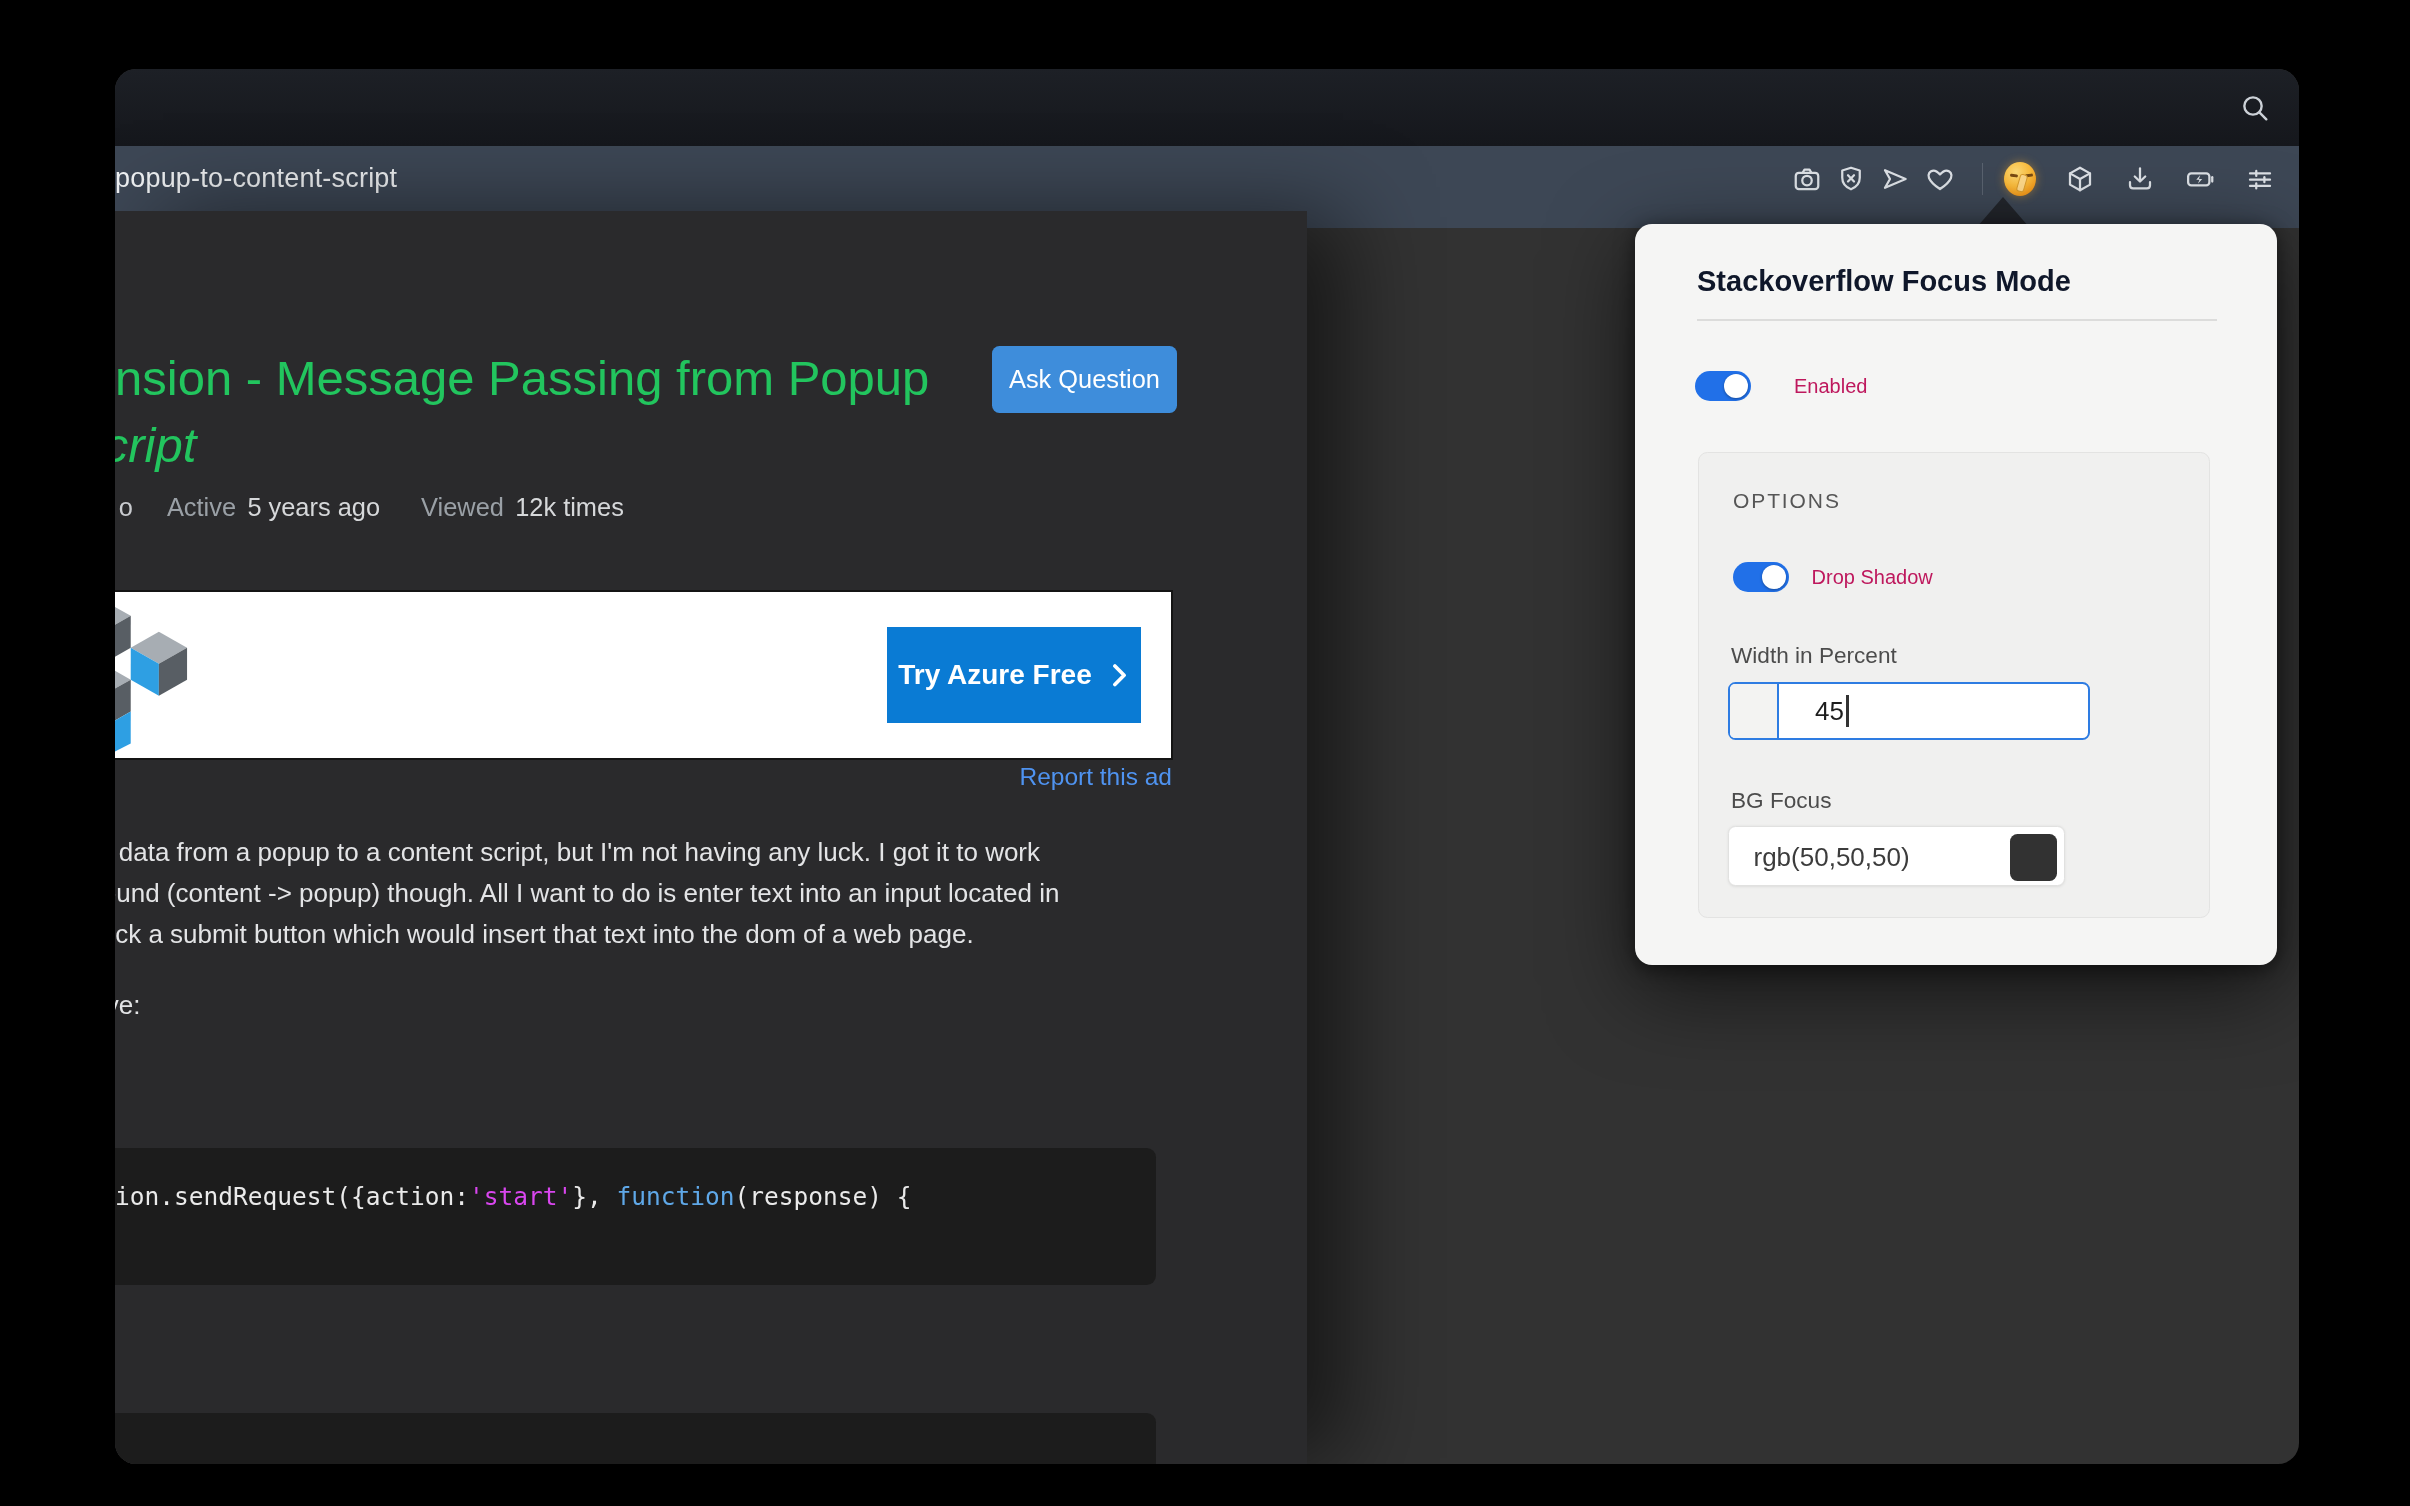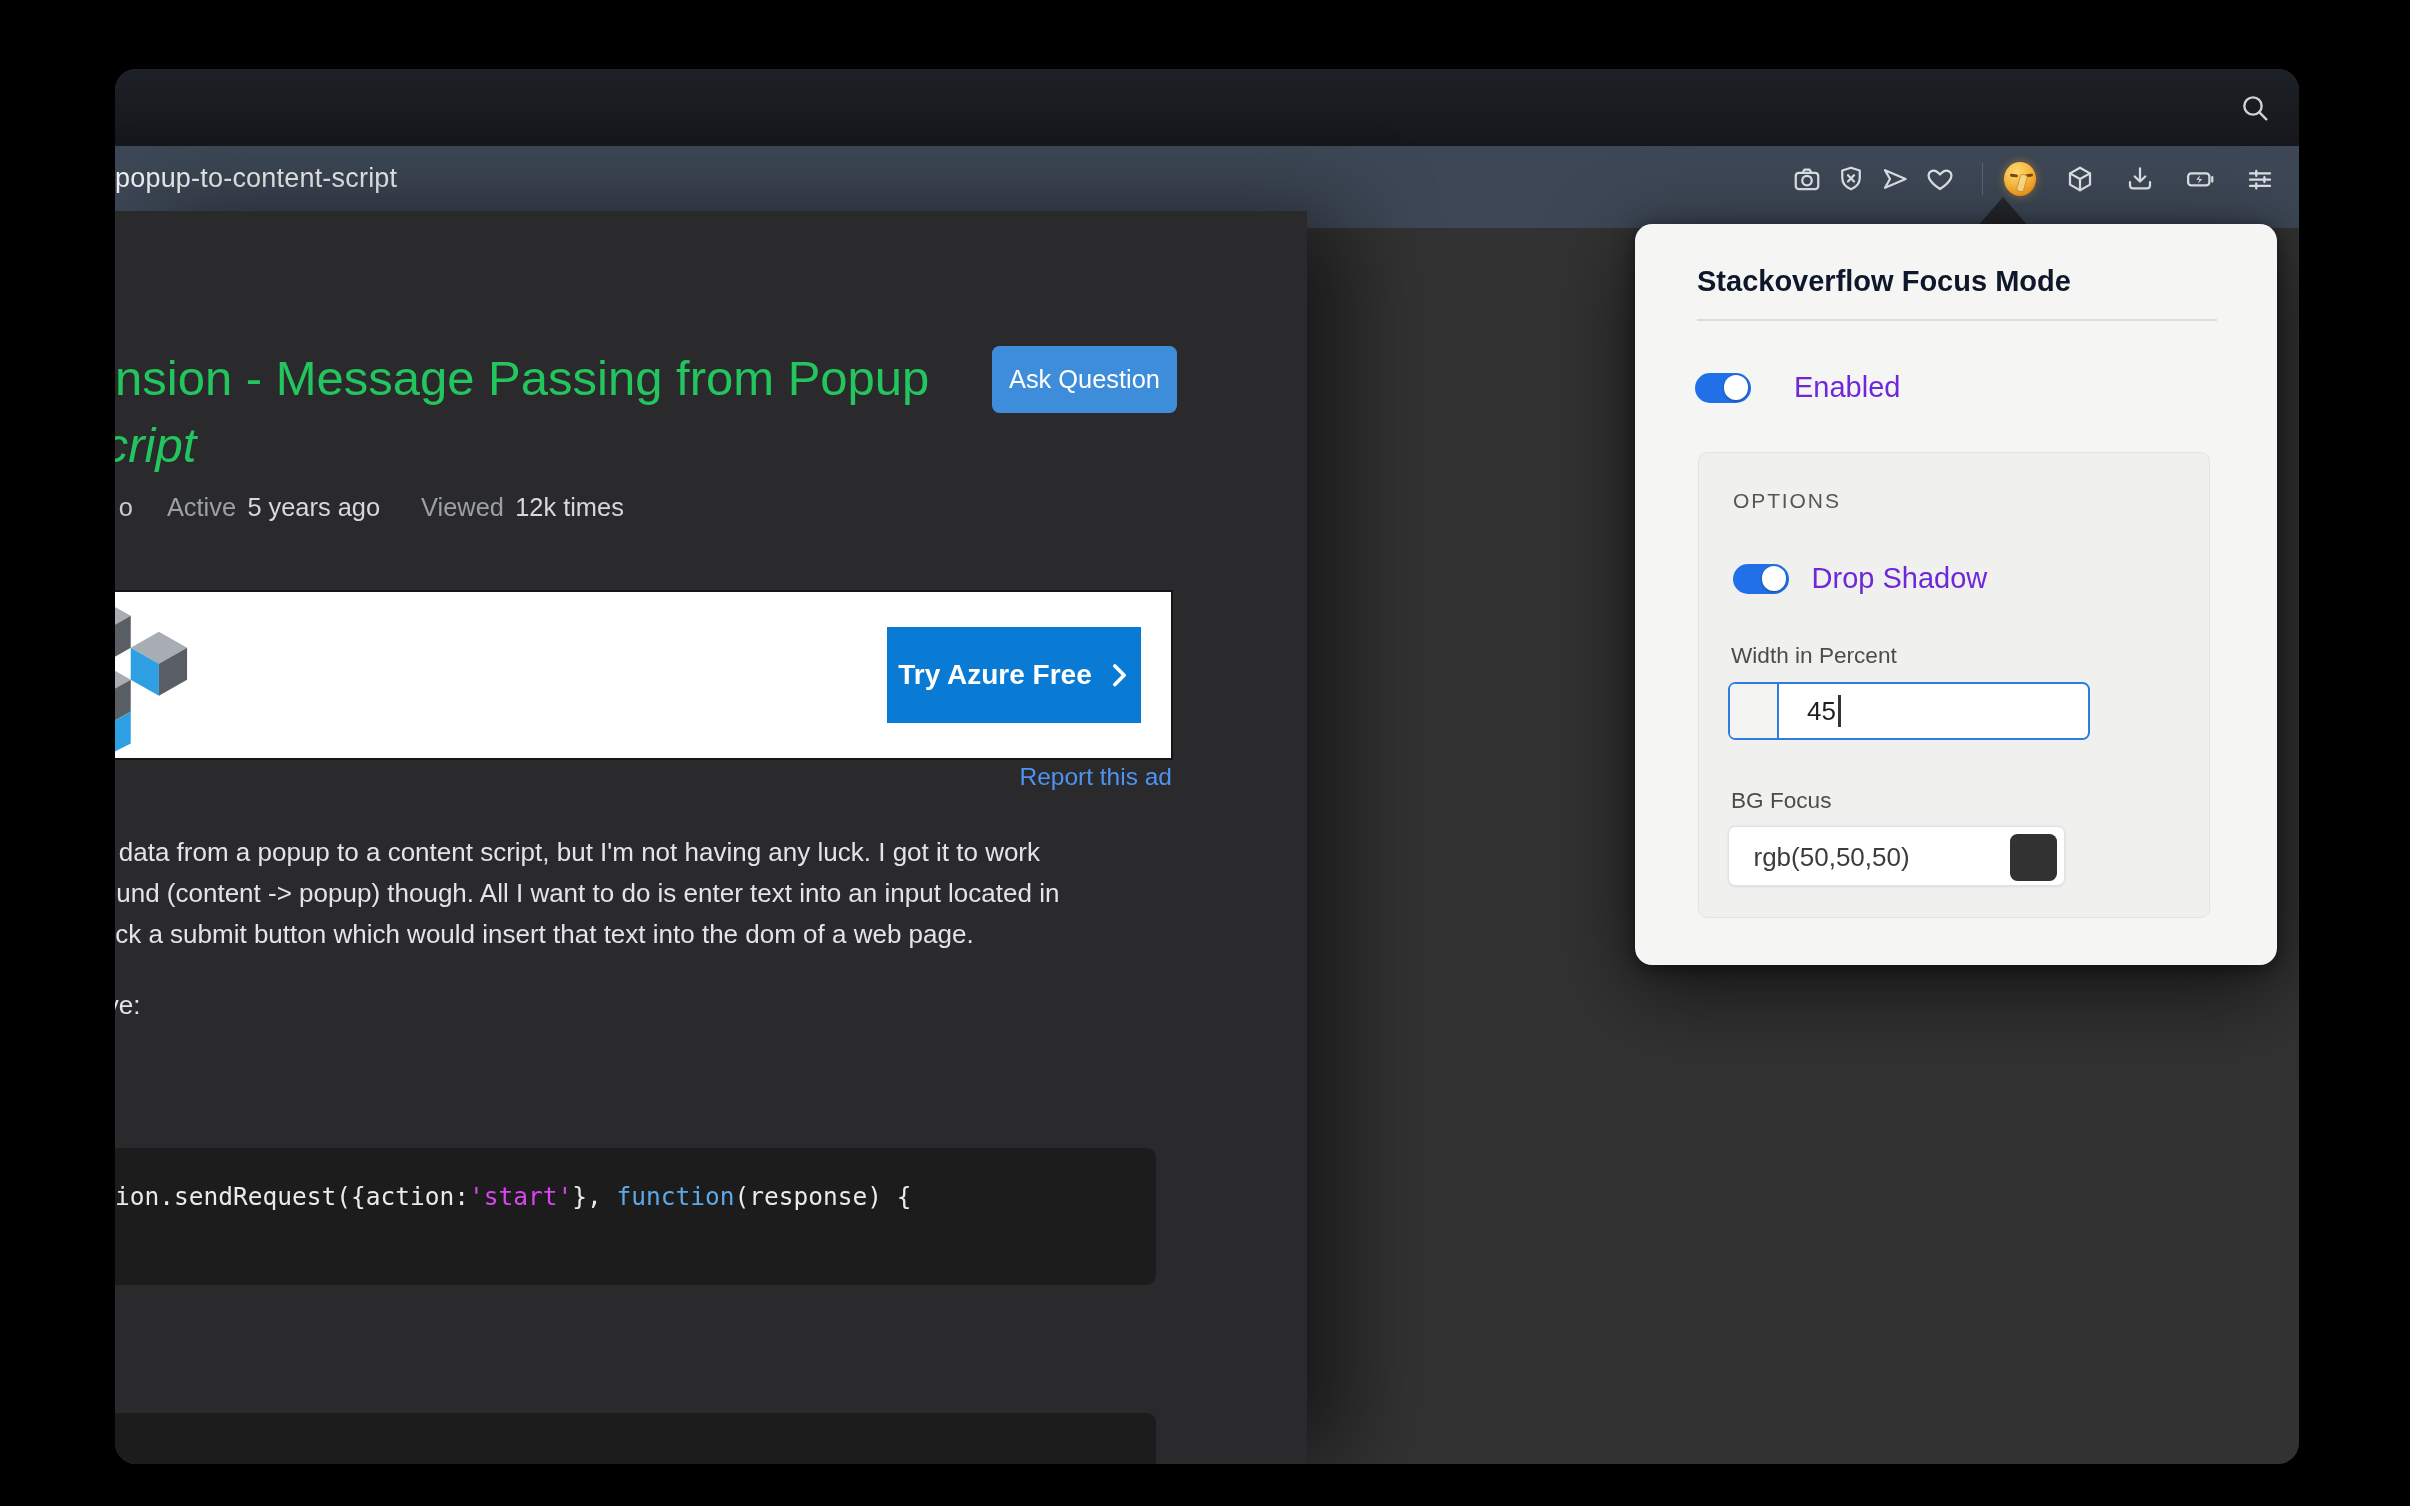--- a/index.html
+++ b/index.html
@@ -62,31 +62,31 @@
                border-left:26px solid transparent;border-right:26px solid transparent;
                border-bottom:30px solid #23262c;}
   .popup{position:absolute;left:1635px;top:224px;width:642px;height:741px;background:#f5f5f4;
          border-radius:17px;box-shadow:0 23.5px 85px rgba(0,0,0,.6),0 3.8px 19px rgba(0,0,0,.5);}
   .popup-title{position:absolute;left:62px;top:41px;font-size:29px;font-weight:bold;color:#0f172a;}
   .popup-divider{position:absolute;left:62px;top:95px;width:520px;height:1.9px;background:#dcdcdb;}
   .toggle{position:relative;width:56px;height:30px;border-radius:15px;background:#2170e8;}
   .toggle .knob{position:absolute;right:2.8px;top:2.8px;width:24.5px;height:24.5px;border-radius:50%;
                 background:#fff;box-shadow:0 0.9px 2.8px rgba(0,0,0,.35);}
   .row-enabled{position:absolute;left:60px;top:147px;display:flex;align-items:center;gap:43px;}
-  .row-label{font-size:29px;color:#6d28d9;}
+  .row-label{font-size:20px;color:#be185d;}
   .options-card{position:absolute;left:63px;top:228px;width:512px;height:466px;background:#f0f0ef;
                 border:1.9px solid #e3e3e2;border-radius:9.4px;box-sizing:border-box;}
   .options-hdr{position:absolute;left:34px;top:36px;font-size:21px;color:#565656;letter-spacing:1.9px;}
   .row-shadow{position:absolute;left:34px;top:109px;display:flex;align-items:center;gap:22.6px;}
   .field-label{position:absolute;left:32px;font-size:22.6px;color:#4c4c4c;}
   .width-label{top:190px;}
   .width-input{position:absolute;left:29px;top:229px;width:362px;height:58px;background:#fff;
                border:2.8px solid #2e7ce2;border-radius:7.5px;box-sizing:border-box;display:flex;}
   .width-prefix{width:47px;background:#f3f3f2;border-right:2.8px solid #2e7ce2;border-radius:4.7px 0 0 4.7px;}
-  .width-value{display:flex;align-items:center;padding-left:28px;font-size:26px;color:#1e1e1e;}
+  .width-value{display:flex;align-items:center;padding-left:36px;font-size:26px;color:#1e1e1e;}
   .caret{width:2.8px;height:32px;background:#333;margin-left:1.9px;}
   .bg-label{top:335px;}
   .bg-input{position:absolute;left:29px;top:373px;width:337px;height:60px;background:#fff;border-radius:7.5px;
             border:0.9px solid #e1e1e0;box-shadow:0 0.9px 2.8px rgba(0,0,0,.08);box-sizing:border-box;}
   .bg-value{position:absolute;left:24.5px;top:0;height:60px;display:flex;align-items:center;
             font-size:26px;color:#3c3c3c;}
   .swatch{position:absolute;right:6.6px;top:6.6px;width:47px;height:47px;border-radius:7.5px;background:#323232;}
 </style>
 </head>
 <body>

